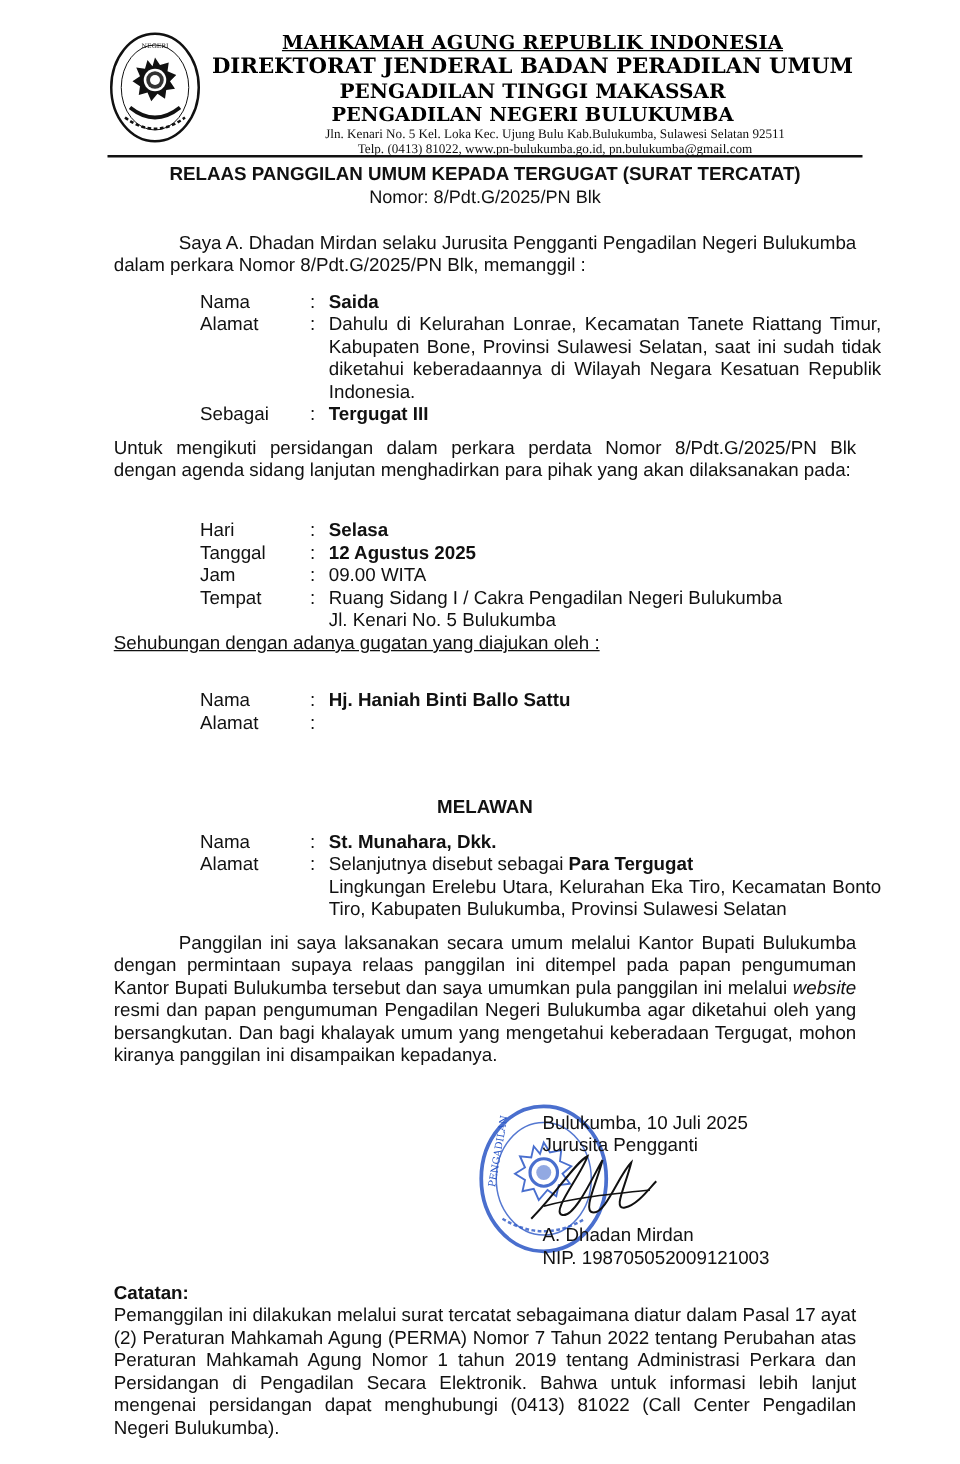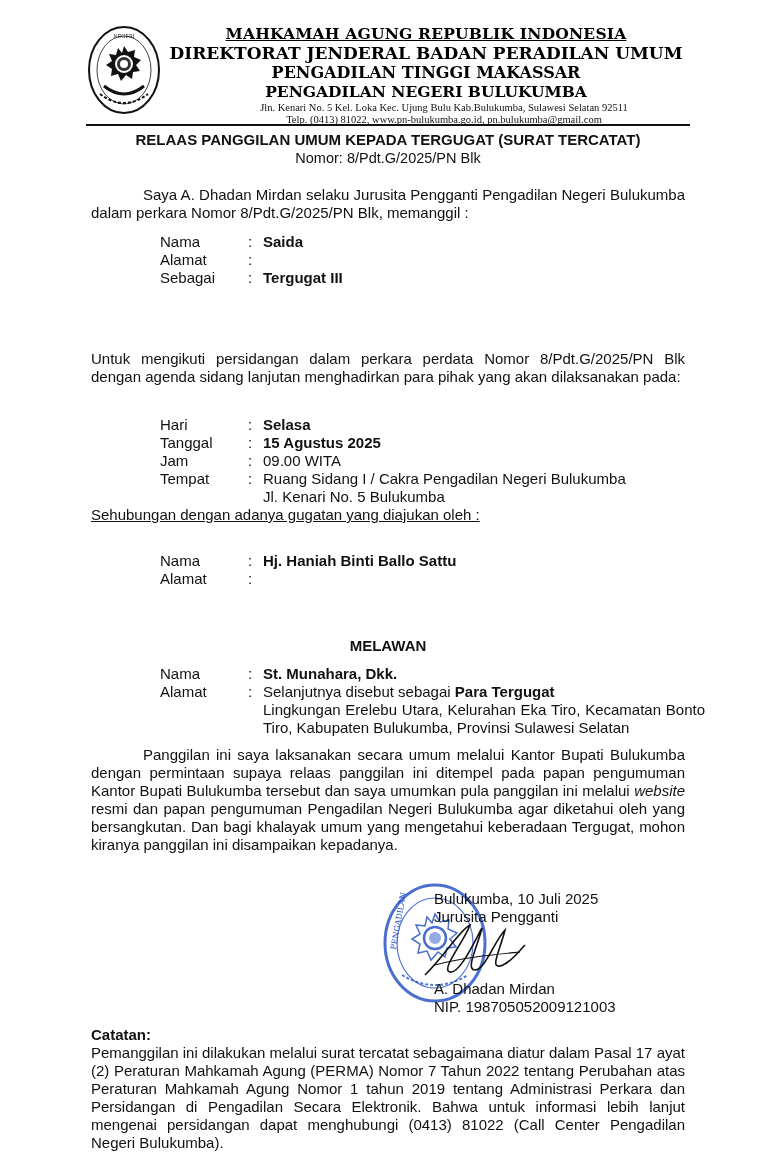--- a/index.html
+++ b/index.html
@@ -76,40 +76,41 @@
 
 <div class="fields" style="top:233px;">
   <div class="row">
     <span class="lbl">Nama</span>
     <span class="colon">:</span>
     <span class="val b">Saida</span>
   </div>
   <div class="row">
     <span class="lbl">Alamat</span>
     <span class="colon">:</span>
+    <span class="val">Dahulu di Kelurahan Lonrae, Kecamatan Tanete Riattang Timur, Kabupaten Bone, Provinsi Sulawesi Selatan, saat ini sudah tidak diketahui keberadaannya di Wilayah Negara Kesatuan Republik Indonesia.</span>
   </div>
   <div class="row">
     <span class="lbl">Sebagai</span>
     <span class="colon">:</span>
     <span class="val b">Tergugat III</span>
   </div>
 </div>
 
 <div class="para" style="top:350px;">Untuk mengikuti persidangan dalam perkara perdata Nomor 8/Pdt.G/2025/PN Blk dengan agenda  sidang lanjutan menghadirkan para pihak yang akan dilaksanakan pada:</div>
 
 <div class="fields" style="top:416px;">
   <div class="row">
     <span class="lbl">Hari</span>
     <span class="colon">:</span>
     <span class="val b">Selasa</span>
   </div>
   <div class="row">
     <span class="lbl">Tanggal</span>
     <span class="colon">:</span>
-    <span class="val b">15 Agustus 2025</span>
+    <span class="val b">12 Agustus 2025</span>
   </div>
   <div class="row">
     <span class="lbl">Jam</span>
     <span class="colon">:</span>
     <span class="val">09.00 WITA</span>
   </div>
   <div class="row">
     <span class="lbl">Tempat</span>
     <span class="colon">:</span>
     <span class="val">

